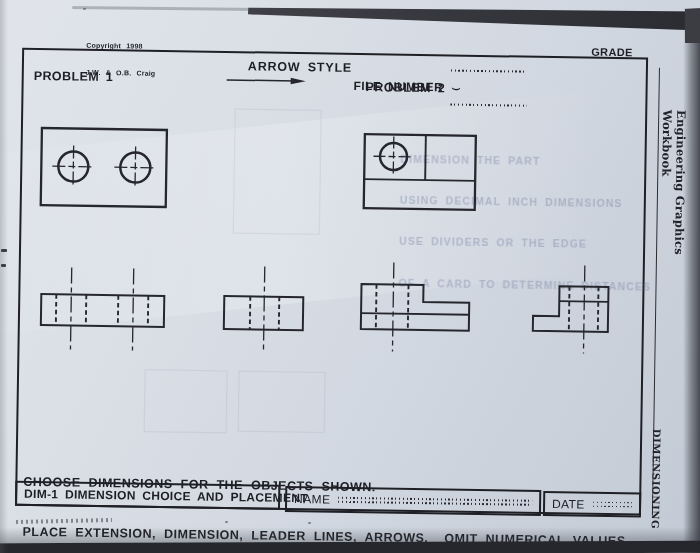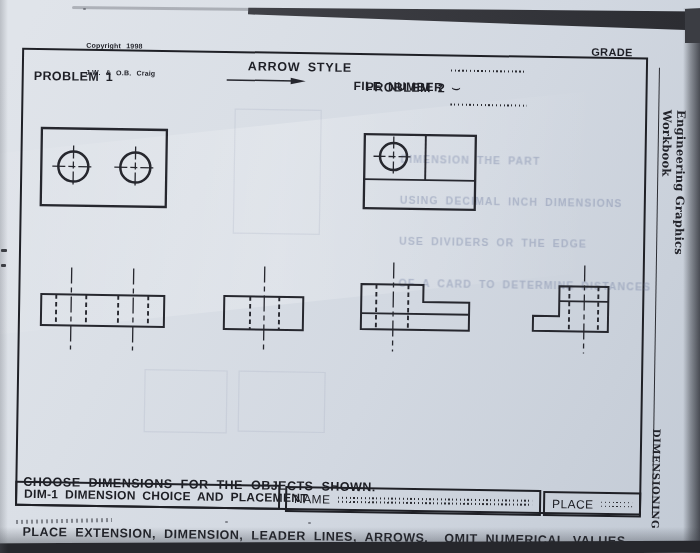--- a/index.html
+++ b/index.html
@@ -210,21 +210,21 @@
       <span>DIM-1 DIMENSION CHOICE AND PLACEMENT</span>
     </div>
     <div class="fbox fbox2">
       <span class="flabel">NAME</span>
       <span class="dots">
         <span class="dotrow" style="display:block"></span>
         <span class="dotrow" style="display:block"></span>
       </span>
     </div>
     <div class="fbox fbox3">
-      <span class="flabel">PLACE</span>
+      <span class="flabel">DATE</span>
       <span class="dots">
         <span class="dotrow" style="display:block"></span>
         <span class="dotrow" style="display:block"></span>
       </span>
     </div>
 
     <div class="side-rule"></div>
     <div class="vtext booktitle">Engineering Graphics Workbook</div>
     <div class="vtext chapter">DIMENSIONING</div>
   </div>

